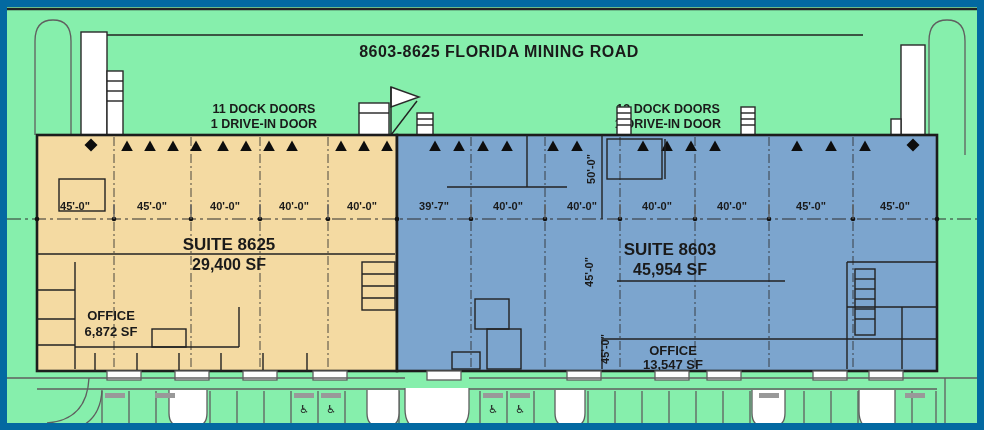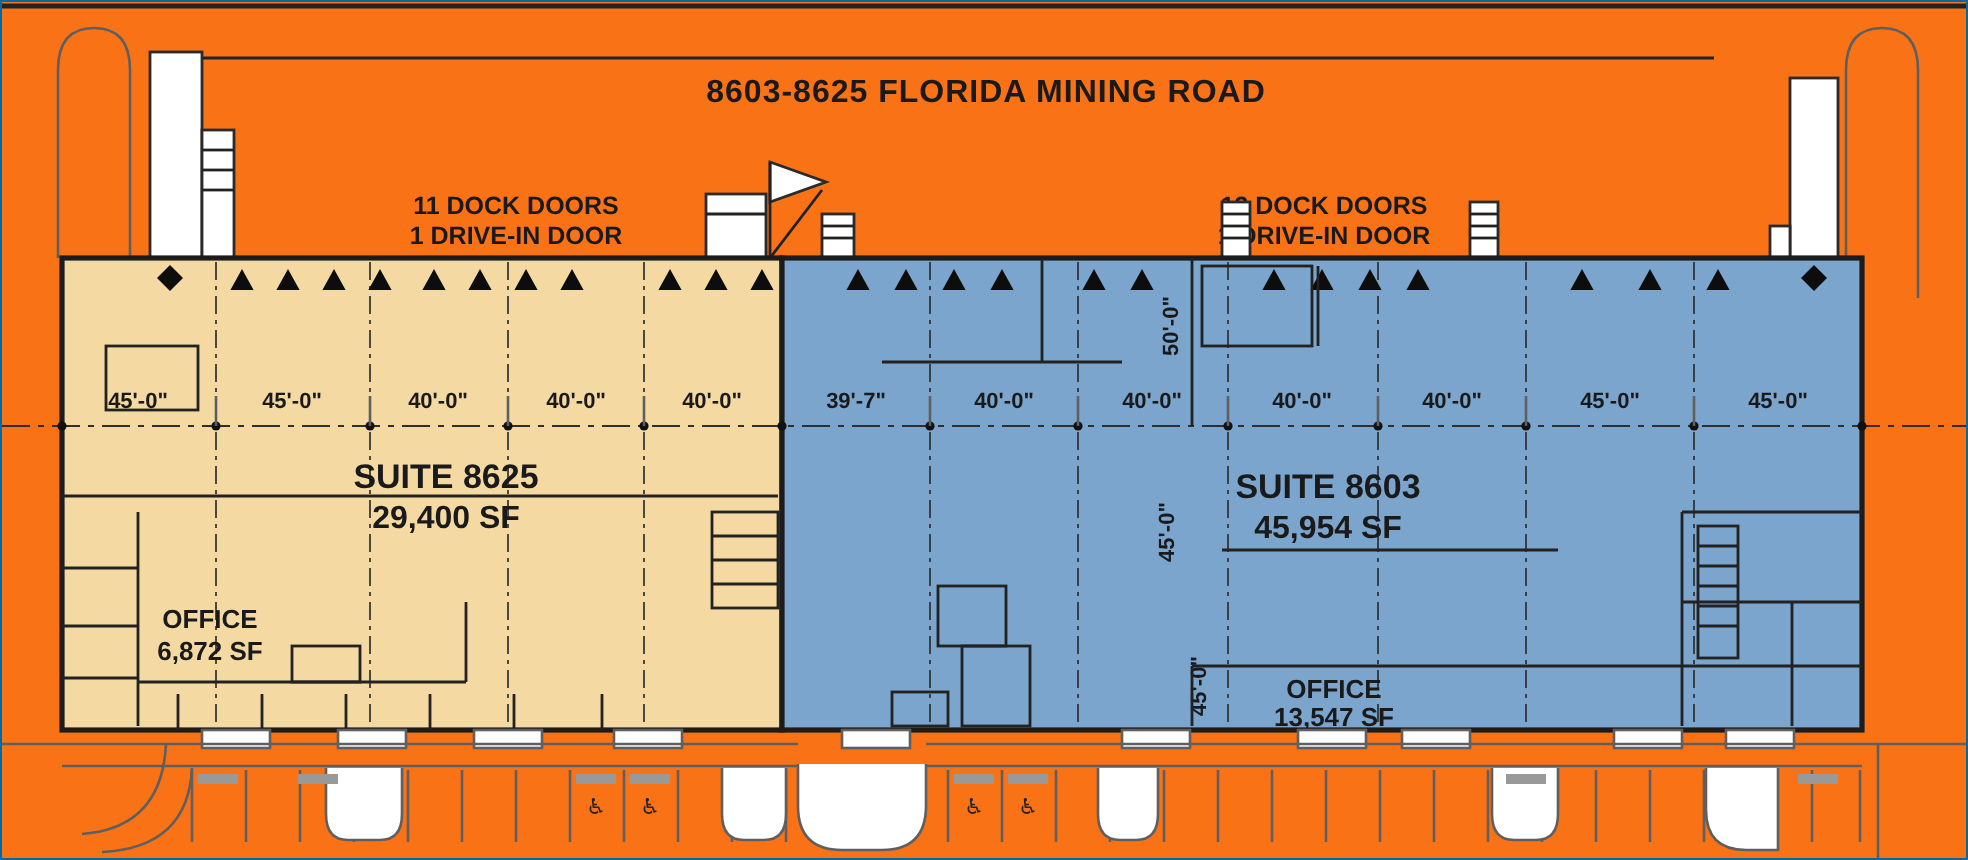--- a/index.html
+++ b/index.html
@@ -1,18 +1,18 @@
 <!DOCTYPE html>
 <html><head>
 <meta charset="utf-8">
 <style>
   html,body{margin:0;padding:0;background:#fff;}
   #plan-wrap{
-    position:relative;width:984px;height:430px;background:#f97316;
-    border:1px solid #0369a1;box-sizing:border-box;overflow:hidden;
+    position:relative;width:984px;height:430px;background:#86efac;
+    border:7px solid #0369a1;box-sizing:border-box;overflow:hidden;
     font-family:"Liberation Sans",sans-serif;
   }
   svg{display:block;}
   text{fill:#1a1a1a;font-family:"Liberation Sans","DejaVu Sans",sans-serif;}
   .t-title{font-size:16px;font-weight:bold;letter-spacing:.5px;}
   .t-dock{font-size:12.5px;font-weight:bold;}
   .t-suite{font-size:17px;font-weight:bold;}
   .t-area{font-size:16px;font-weight:bold;}
   .t-dim{font-size:11px;font-weight:bold;}
   .t-office{font-size:13px;font-weight:bold;}

